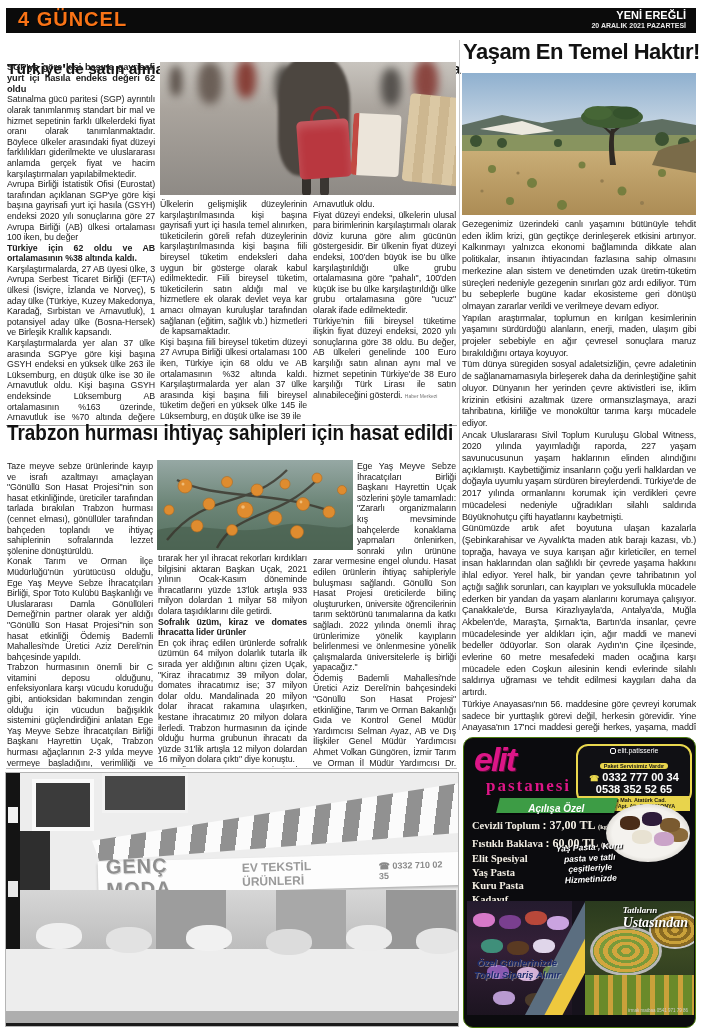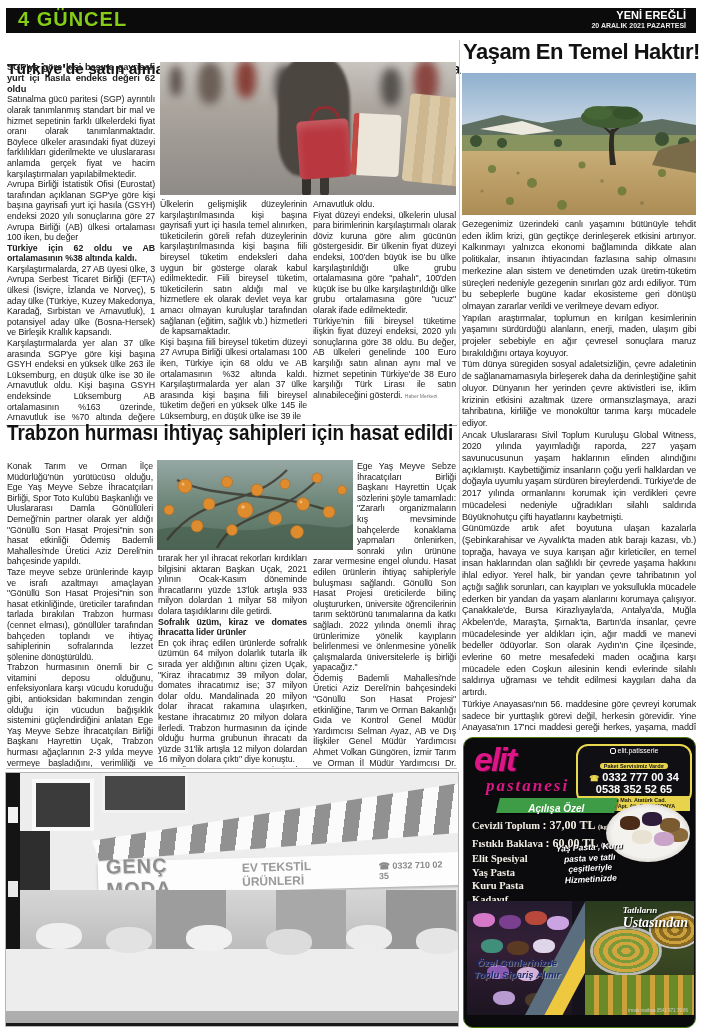--- a/index.html
+++ b/index.html
@@ -1,21 +1,21 @@
 <!DOCTYPE html>
 <html><head>
 <meta charset="utf-8">
 <style>
   *{margin:0;padding:0;box-sizing:border-box;}
   html,body{width:702px;height:1033px;}
   body{background:#fff;font-family:"Liberation Sans",sans-serif;position:relative;overflow:hidden;color:#1b1b1b;}
   .abs{position:absolute;}
   
   .headerbar{left:6px;top:8px;width:690px;height:25px;background:#0b0b0b;}
-  .section-title{position:absolute;left:12px;top:0px;font-size:20px;font-weight:bold;color:#84cc16;letter-spacing:1px;text-shadow:1px 1px 0 #000;}
+  .section-title{position:absolute;left:12px;top:0px;font-size:20px;font-weight:bold;color:#f97316;letter-spacing:1px;text-shadow:1px 1px 0 #000;}
   .masthead{position:absolute;right:10px;top:2px;text-align:right;color:#fff;line-height:1.05;}
   .masthead .paper{font-size:11px;font-weight:bold;}
   .masthead .date{font-size:7px;font-weight:bold;color:#e9e9e9;}
   
   .h-art{font-weight:bold;color:#121212;white-space:nowrap;}
   
   .col{position:absolute;overflow:hidden;font-size:8.8px;line-height:10.6px;letter-spacing:-0.1px;text-align:justify;color:#202020;}
   .col p{margin:0;}
   .b{font-weight:bold;}
   .lead{font-size:9.3px;font-weight:bold;line-height:10.8px;}
@@ -52,21 +52,21 @@
   .genc .door{position:absolute;left:150px;top:117px;width:70px;height:59px;background:#9d9d9d;box-shadow:120px 0 0 #a8a8a8,230px 0 0 #979797;}
   .genc .goods{position:absolute;left:30px;top:150px;width:46px;height:26px;background:#efefef;border-radius:45%;box-shadow:70px 4px 0 #e2e2e2,150px 2px 0 #f1f1f1,230px 6px 0 #dcdcdc,310px 2px 0 #ececec,380px 5px 0 #e5e5e5;}
   .genc .caption{position:absolute;left:0;top:176px;width:454px;height:62px;background:#0f0f0f;text-align:center;color:#fff;}
   .genc .cap1{font-size:29px;font-weight:bold;letter-spacing:0px;margin-top:4px;}
   .genc .cap2{font-size:12.5px;font-weight:bold;letter-spacing:1px;color:#efefef;}
   .genc .floor{position:absolute;left:0;top:238px;width:454px;height:12px;background:#aeaeae;}
   .genc .baseline{position:absolute;left:0;top:250px;width:454px;height:5px;background:#1a1a1a;}
   
   .elit{left:463px;top:737px;width:233px;height:291px;background:#0b0b0e;border-radius:10px;overflow:hidden;border:1px solid #4d7c0f;}
   .elit .brand{position:absolute;left:10px;top:2px;font-size:34px;font-weight:bold;font-style:italic;color:#dd1687;letter-spacing:-2px;text-shadow:1px 1px 0 #5e0a3a;}
-  .elit .brandsub{position:absolute;left:22px;top:38px;font-family:"Liberation Serif",serif;font-style:italic;font-weight:bold;font-size:17px;color:#dd1687;letter-spacing:2px;}
+  .elit .brandsub{position:absolute;left:22px;top:38px;font-family:"Liberation Serif",serif;font-weight:bold;font-size:17px;color:#dd1687;letter-spacing:2px;}
   .elit .bubble{position:absolute;left:112px;top:6px;width:116px;height:60px;border:2px solid #ead84e;border-radius:12px;background:#101014;text-align:center;padding-top:1px;}
   .elit .insta{font-size:7px;color:#fff;}
   .elit .insta-ic{display:inline-block;width:6px;height:6px;border:1px solid #fff;border-radius:2px;vertical-align:middle;margin-right:2px;}
   .elit .pill{display:inline-block;background:#e8d44c;color:#141414;font-size:5.5px;font-weight:bold;border-radius:5px;padding:0 4px;margin:1px 0;}
   .elit .phone{font-size:11px;font-weight:bold;color:#fff;line-height:1.05;}
   .elit .phone .ic{color:#ead84e;font-size:8px;}
   .elit .addr{margin-top:1px;background:#e8d44c;color:#151515;font-size:5.4px;font-weight:bold;line-height:1.15;padding:1px 0;}
   .elit .ribbon{position:absolute;left:34px;top:60px;width:118px;height:15px;background:#3d9c45;transform:skewX(-14deg);text-align:center;box-shadow:2px 2px 0 rgba(0,0,0,.4);}
   .elit .ribbon span{display:inline-block;transform:skewX(14deg);font-style:italic;font-weight:bold;font-size:10px;color:#fff;line-height:15px;}
   .elit .menu{position:absolute;left:8px;top:80px;width:130px;font-family:"Liberation Serif",serif;color:#f3eee3;}
@@ -178,22 +178,22 @@
       </g>
       <g fill="#f5c98a" opacity="0.8">
         <circle cx="26" cy="24" r="1.5"></circle>
           <circle cx="86" cy="47" r="1.8"></circle>
           <circle cx="144" cy="42" r="1.4"></circle>
       </g>
     </svg>
   </div>
 
   <div class="col" style="left:7px;top:461px;width:146px;height:306px;">
+    <p>Taze meyve sebze ürünlerinde kayıp ve israfı azaltmayı amaçlayan "Gönüllü Son Hasat Projesi"nin son hasat etkinliğinde, üreticiler tarafından tarlada bırakılan Trabzon hurması (cennet elması), gönüllüler tarafından bahçeden toplandı ve ihtiyaç sahiplerinin sofralarında lezzet şölenine dönüştürüldü.</p>
     <p>Konak Tarım ve Orman İlçe Müdürlüğü'nün yürütücüsü olduğu, Ege Yaş Meyve Sebze İhracatçıları Birliği, Spor Toto Kulübü Başkanlığı ve Uluslararası Damla Gönüllüleri Derneği'nin partner olarak yer aldığı "Gönüllü Son Hasat Projesi"nin son hasat etkinliği Ödemiş Bademli Mahallesi'nde Üretici Aziz Dereli'nin bahçesinde yapıldı.</p>
-    <p>Taze meyve sebze ürünlerinde kayıp ve israfı azaltmayı amaçlayan "Gönüllü Son Hasat Projesi"nin son hasat etkinliğinde, üreticiler tarafından tarlada bırakılan Trabzon hurması (cennet elması), gönüllüler tarafından bahçeden toplandı ve ihtiyaç sahiplerinin sofralarında lezzet şölenine dönüştürüldü.</p>
     <p>Trabzon hurmasının önemli bir C vitamini deposu olduğunu, enfeksiyonlara karşı vücudu koruduğu gibi, antioksidan bakımından zengin olduğu için vücudun bağışıklık sistemini güçlendirdiğini anlatan Ege Yaş Meyve Sebze İhracatçıları Birliği Başkanı Hayrettin Uçak, Trabzon hurması ağaçlarının 2-3 yılda meyve vermeye başladığını, verimliliği ve fiyatıyla üreticinin yüzünü güldüren bir meyve olduğunu kaydetti.</p>
 
   </div>
 
   <div class="col" style="left:158px;top:553px;width:149px;height:214px;">
     <p>tırarak her yıl ihracat rekorları kırdıkları bilgisini aktaran Başkan Uçak, 2021 yılının Ocak-Kasım döneminde ihracatlarını yüzde 13'lük artışla 933 milyon dolardan 1 milyar 58 milyon dolara taşıdıklarını dile getirdi.</p>
     <p class="b">Sofralık üzüm, kiraz ve domates ihracatta lider ürünler</p>
     <p>En çok ihraç edilen ürünlerde sofralık üzümün 64 milyon dolarlık tutarla ilk sırada yer aldığının altını çizen Uçak, "Kiraz ihracatımız 39 milyon dolar, domates ihracatımız ise; 37 milyon dolar oldu. Mandalinada 20 milyon dolar ihracat rakamına ulaşırken, kestane ihracatımız 20 milyon dolara ilerledi. Trabzon hurmasının da içinde olduğu hurma grubunun ihracatı da yüzde 31'lik artışla 12 milyon dolardan 16 milyon dolara çıktı" diye konuştu.</p>
     <p>"Gönüllü Son Hasat Projesi"nden herkesin kazançlı ayrıldığını anlatan</p>
   </div>

